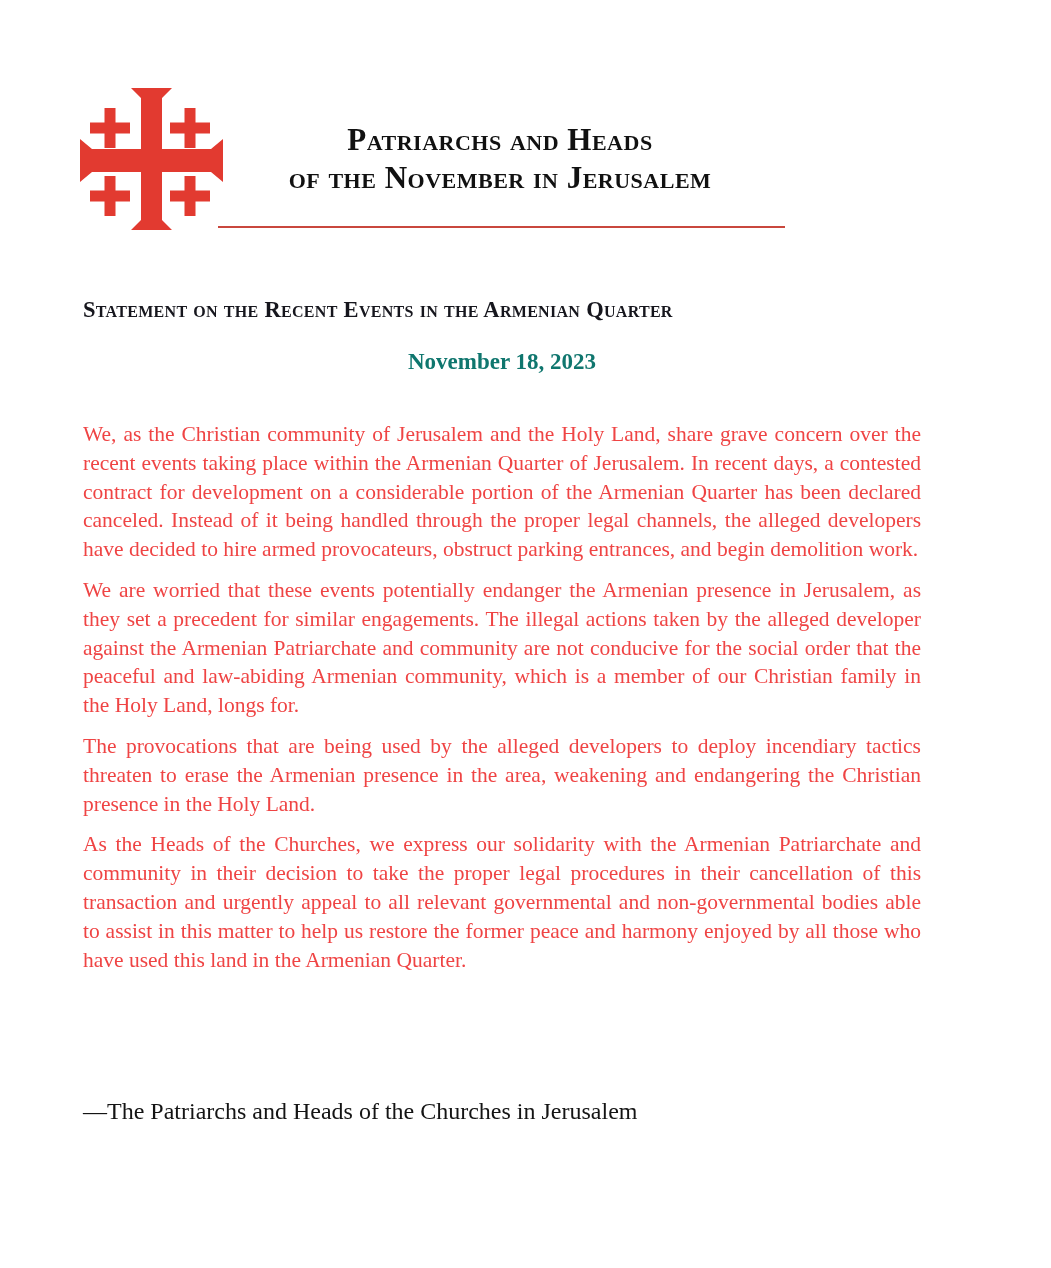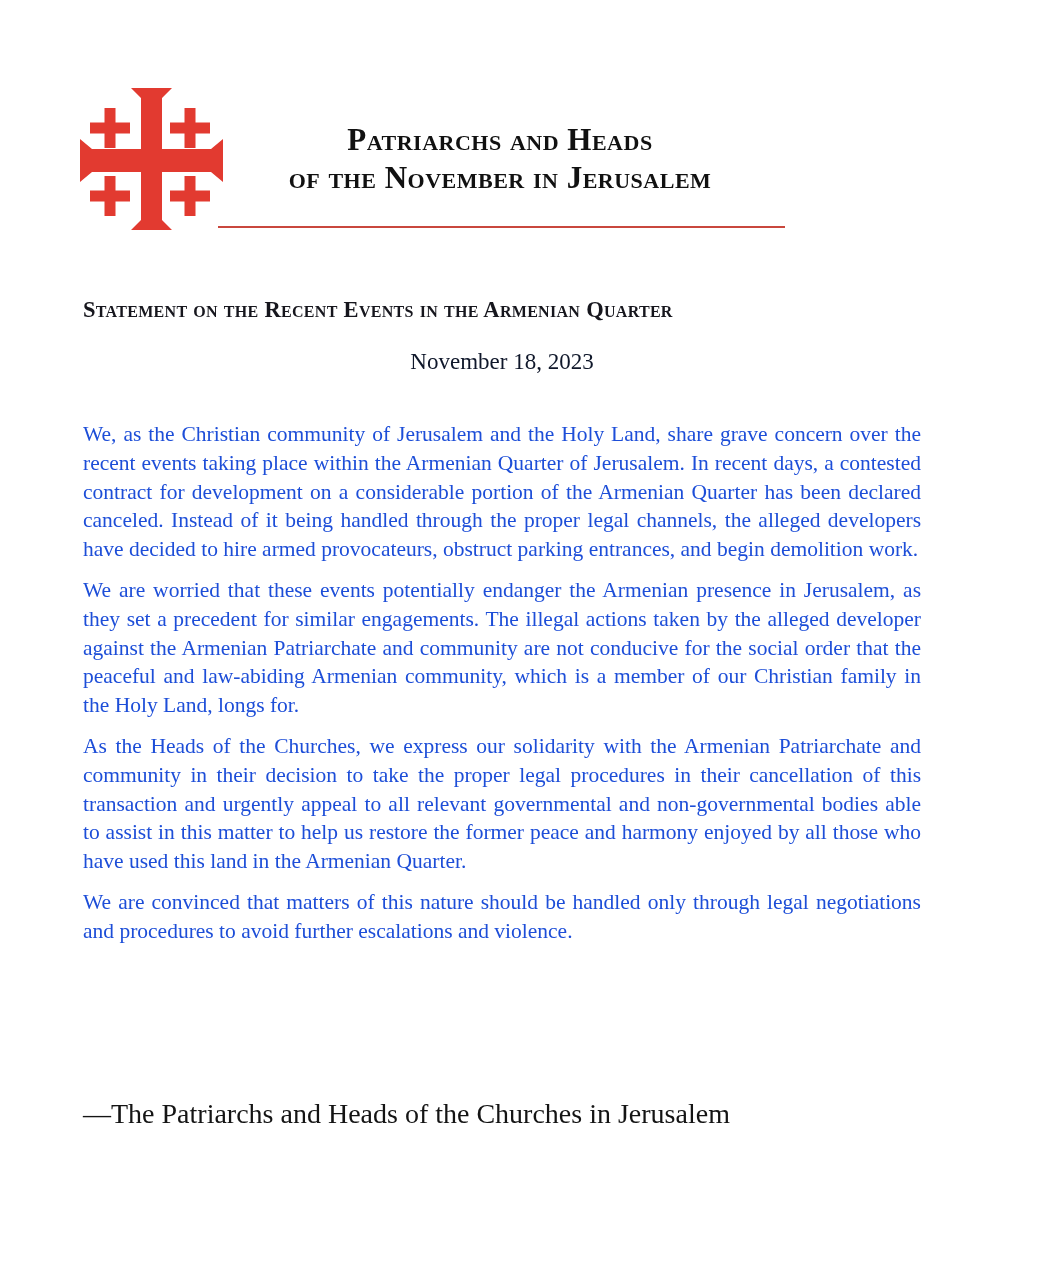--- a/index.html
+++ b/index.html
@@ -59,45 +59,46 @@
     letter-spacing: 0.3px;
     color: #16161d;
   }
   .doc-date {
     position: absolute;
     left: 83px;
     top: 349px;
     width: 838px;
     text-align: center;
     font-size: 23px;
-    color: #0f172a;
+    color: #0f766e;
+    font-weight: bold;
   }
 
   
   .body-text {
     position: absolute;
     left: 83px;
     top: 420px;
     width: 838px;
   }
   .body-text p {
     margin: 0 0 12px 0;
     font-size: 21.5px;
     line-height: 28.8px;
     text-align: justify;
     text-justify: inter-word;
     hyphens: none;
-    color: #1d4ed8;
+    color: #ef4444;
   }
   .signature {
     position: absolute;
     left: 83px;
     top: 1098px;
     width: 838px;
-    font-size: 28px;
+    font-size: 24px;
     color: #141414;
   }
 </style>
 </head>
 <body>
 
 <div class="page">
 
   <svg class="logo" viewBox="0 0 143 142" xmlns="http://www.w3.org/2000/svg" aria-hidden="true">
     <g fill="#e23a30">
@@ -119,19 +120,19 @@
   </div>
 
   <div class="divider" style="background-color: rgb(201, 71, 61);"></div>
 
   <div class="doc-title">Statement on the Recent Events in the Armenian Quarter</div>
   <div class="doc-date">November 18, 2023</div>
 
   <div class="body-text">
     <p>We, as the Christian community of Jerusalem and the Holy Land, share grave concern over the recent events taking place within the Armenian Quarter of Jerusalem. In recent days, a contested contract for development on a considerable portion of the Armenian Quarter has been declared canceled. Instead of it being handled through the proper legal channels, the alleged developers have decided to hire armed provocateurs, obstruct parking entrances, and begin demolition work.</p>
     <p>We are worried that these events potentially endanger the Armenian presence in Jerusalem, as they set a precedent for similar engagements. The illegal actions taken by the alleged developer against the Armenian Patriarchate and community are not conducive for the social order that the peaceful and law-abiding Armenian community, which is a member of our Christian family in the Holy Land, longs for.</p>
+    <p>The provocations that are being used by the alleged developers to deploy incendiary tactics threaten to erase the Armenian presence in the area, weakening and endangering the Christian presence in the Holy Land.</p>
     <p>As the Heads of the Churches, we express our solidarity with the Armenian Patriarchate and community in their decision to take the proper legal procedures in their cancellation of this transaction and urgently appeal to all relevant governmental and non-governmental bodies able to assist in this matter to help us restore the former peace and harmony enjoyed by all those who have used this land in the Armenian Quarter.</p>
-    <p>We are convinced that matters of this nature should be handled only through legal negotiations and procedures to avoid further escalations and violence.</p>
   </div>
 
   <div class="signature">—The Patriarchs and Heads of the Churches in Jerusalem</div>
 
 </div>
 
 </body></html>

